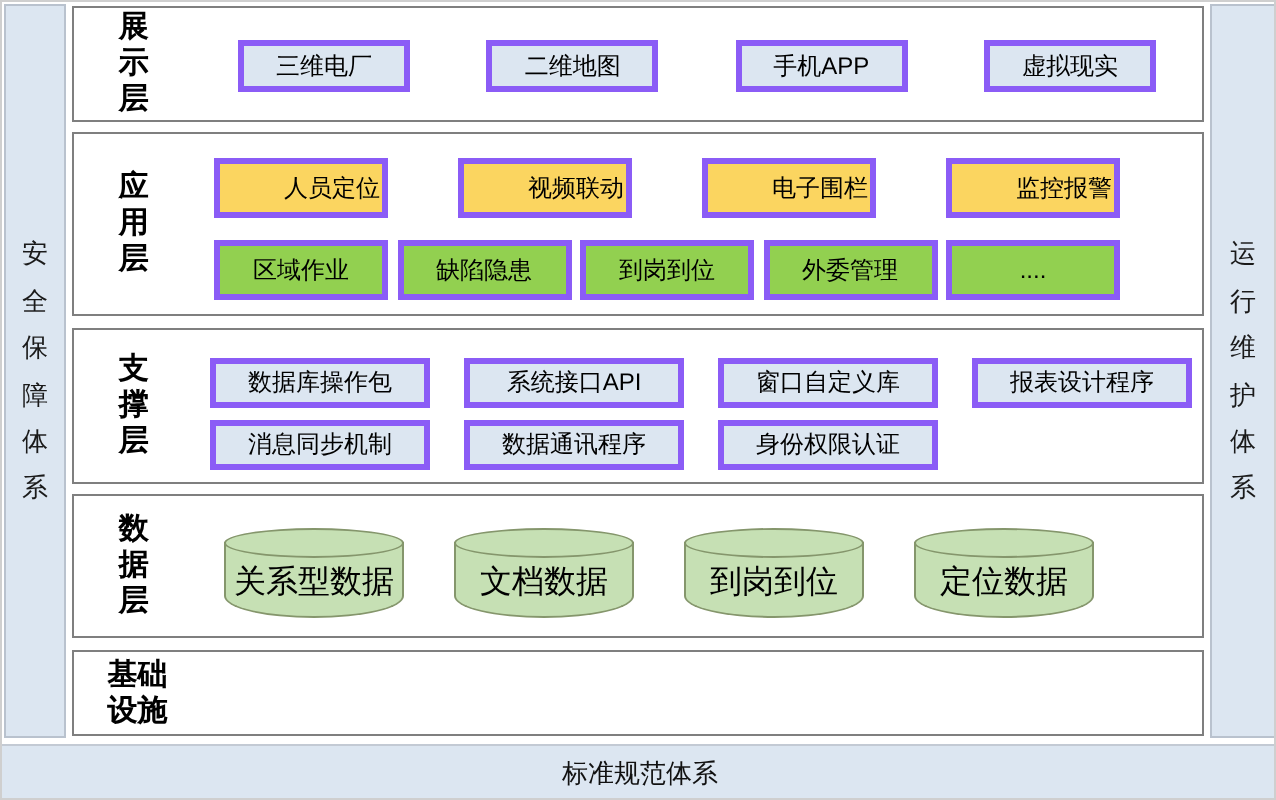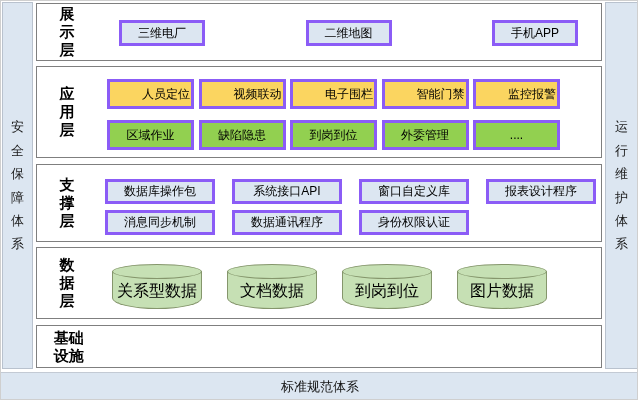--- a/index.html
+++ b/index.html
@@ -74,32 +74,32 @@
   </div>
 
   <div class="layer" id="layer-presentation">
     <div class="layer-label">
       <div class="label-stack">展示层</div>
     </div>
     <div class="row" id="row-presentation">
       <div class="box">三维电厂</div>
       <div class="box">二维地图</div>
       <div class="box">手机APP</div>
+      <div class="box">虚拟现实</div>
     </div>
   </div>
 
   <div class="layer" id="layer-application">
     <div class="layer-label">
       <div class="label-stack">应用层</div>
     </div>
     <div class="row" id="row-app-1">
       <div class="box yellow">人员定位</div>
       <div class="box yellow">视频联动</div>
       <div class="box yellow">电子围栏</div>
-      <div class="box yellow">智能门禁</div>
       <div class="box yellow">监控报警</div>
     </div>
     <div class="row" id="row-app-2">
       <div class="box green">区域作业</div>
       <div class="box green">缺陷隐患</div>
       <div class="box green">到岗到位</div>
       <div class="box green">外委管理</div>
       <div class="box green">....</div>
     </div>
   </div>
@@ -137,21 +137,21 @@
         <div class="cyl-label">文档数据</div>
       </div>
       <div class="cylinder">
         <div class="cyl-body"></div>
         <div class="cyl-top"></div>
         <div class="cyl-label">到岗到位</div>
       </div>
       <div class="cylinder">
         <div class="cyl-body"></div>
         <div class="cyl-top"></div>
-        <div class="cyl-label">图片数据</div>
+        <div class="cyl-label">定位数据</div>
       </div>
     </div>
   </div>
 
   <div class="layer" id="layer-infra">
     <div class="layer-label">
       <div class="label-stack two-per-line">基础设施</div>
     </div>
   </div>
 

